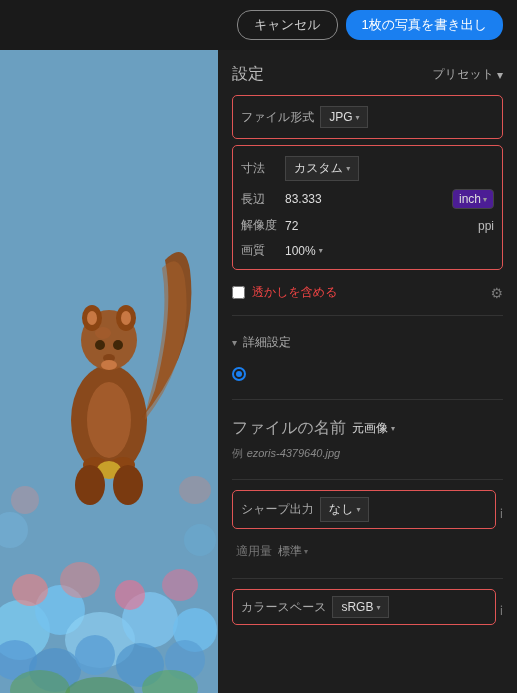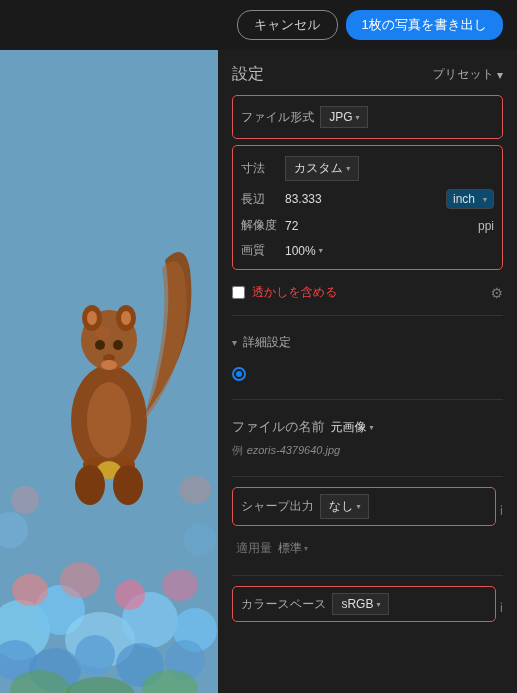--- a/index.html
+++ b/index.html
@@ -153,22 +153,22 @@
     }
 
     .unit-label {
       color: #bbb;
       font-size: 12px;
     }
 
     .unit-dropdown {
       display: flex;
       align-items: center;
-      gap: 8px;
-      background: #0c4a6e;
+      gap: 2px;
+      background: #4c1d95;
       border: 1px solid #444;
       border-radius: 4px;
       padding: 2px 6px;
       color: #ddd;
       font-size: 12px;
       cursor: pointer;
     }
 
     .quality-dropdown {
       display: flex;
@@ -274,21 +274,21 @@
 
     .filename-row {
       display: flex;
       align-items: center;
       gap: 6px;
       padding: 8px 0 4px 0;
     }
 
     .filename-label {
       color: #aaa;
-      font-size: 13px;
+      font-size: 16px;
     }
 
     .filename-dropdown {
       display: flex;
       align-items: center;
       gap: 3px;
       background: transparent;
       border: none;
       color: #ddd;
       font-size: 12px;

